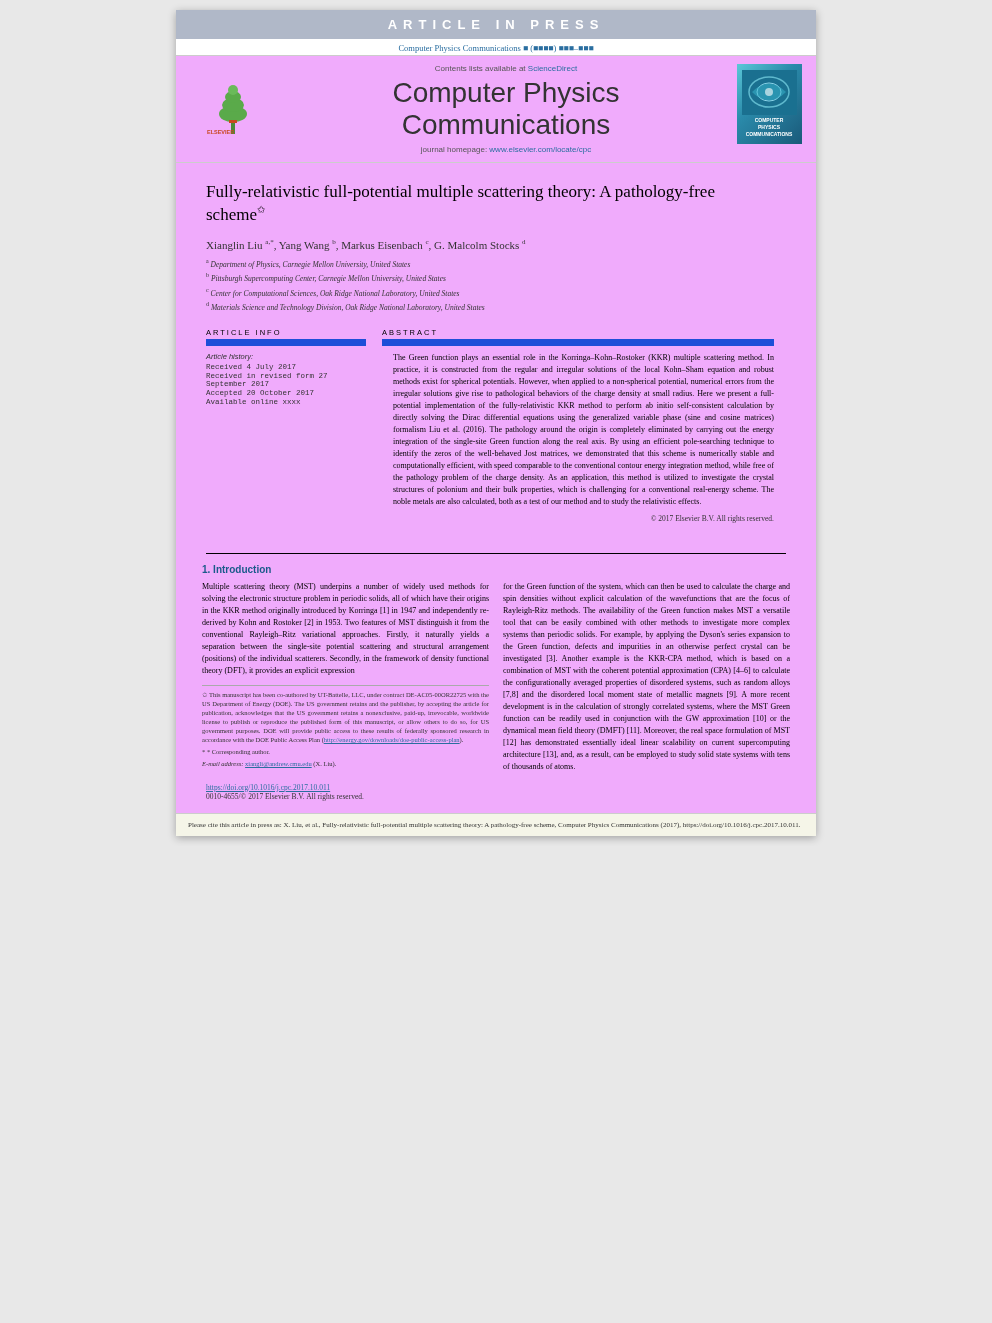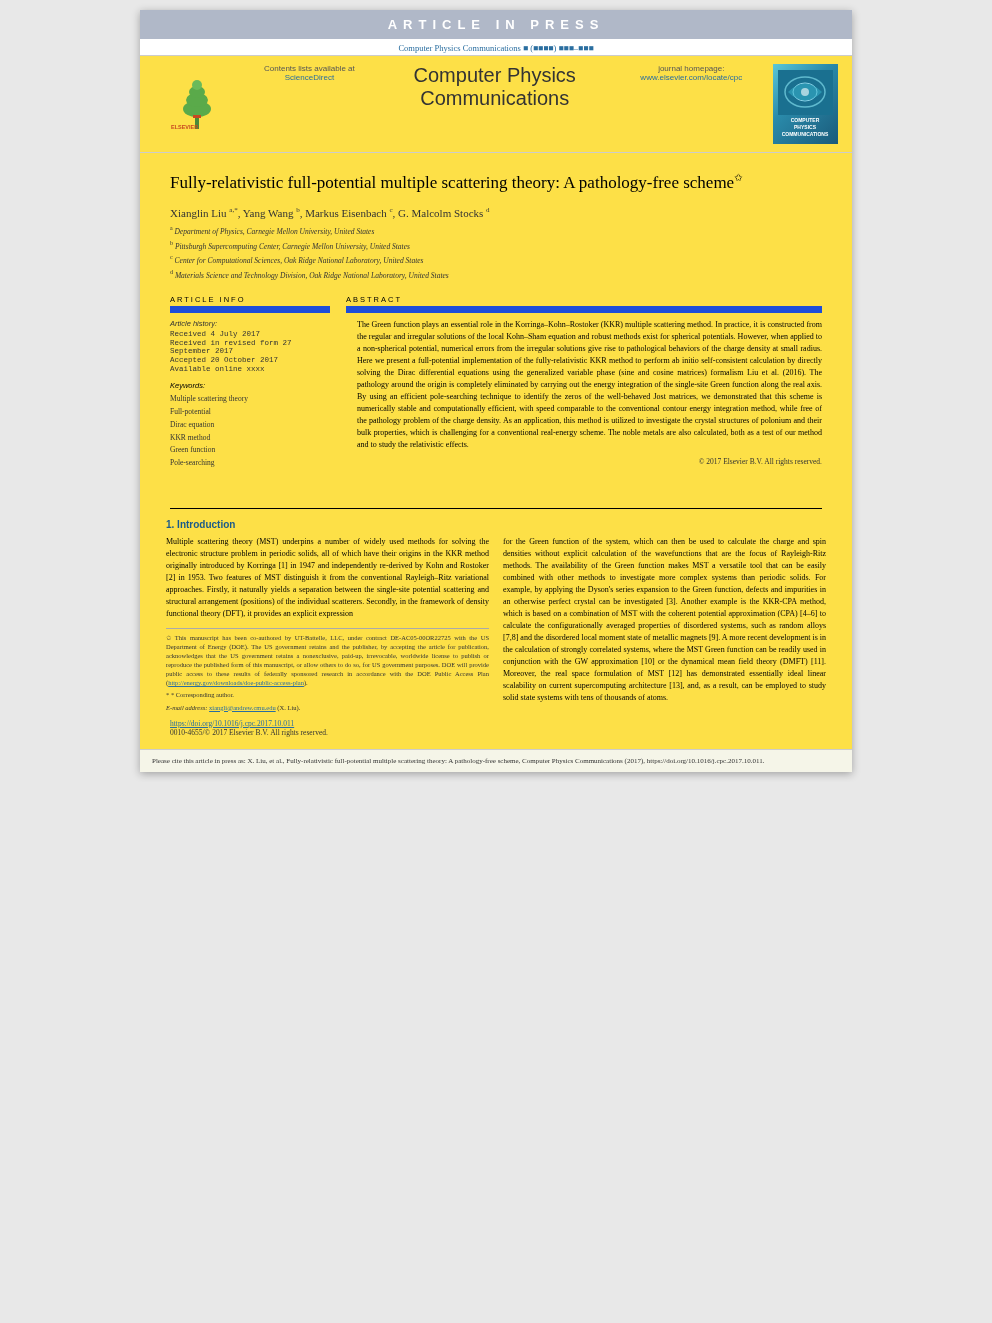--- a/index.html
+++ b/index.html
@@ -6,22 +6,22 @@
     body {
       background: #e8e8e8;
       font-family: 'Times New Roman', Times, serif;
       font-size: 10px;
       color: #000;
       display: flex;
       justify-content: center;
       padding: 10px 0;
     }
     .page {
-      width: 712px;
-      background: #fde047;
+      width: 640px;
+      background: #f0abfc;
       box-shadow: 0 2px 8px rgba(0,0,0,0.3);
       padding: 0;
       position: relative;
     }
     
     .aip-banner {
       background: #b0b8c8;
       text-align: center;
       padding: 7px 0;
       letter-spacing: 6px;
@@ -60,32 +60,32 @@
       min-width: 90px;
     }
     .elsevier-tree {
       width: 60px;
       height: 55px;
     }
     .journal-title-area {
       flex: 1;
       text-align: center;
       display: flex;
-      flex-direction: row;
+      flex-direction: column;
       justify-content: center;
     }
     .contents-line {
       font-size: 8px;
       color: #555;
       font-family: Arial, sans-serif;
       margin-bottom: 4px;
     }
     .contents-line a { color: #2a6ea0; text-decoration: none; }
     .journal-title-main {
-      font-size: 20px;
+      font-size: 28px;
       font-family: Arial, sans-serif;
       color: #333;
       font-weight: normal;
       margin-bottom: 4px;
     }
     .homepage-line {
       font-size: 8px;
       color: #555;
       font-family: Arial, sans-serif;
     }
@@ -112,21 +112,21 @@
       font-size: 5.5px;
       color: #fff;
       font-family: Arial, sans-serif;
       text-align: center;
       font-weight: bold;
       line-height: 1.3;
       text-transform: uppercase;
     }
     
     .main-content {
-      padding: 18px 30px 10px 30px;
+      padding: 18px 42px 10px 30px;
     }
     
     .article-title {
       font-size: 17px;
       font-weight: normal;
       font-family: 'Times New Roman', serif;
       color: #000;
       margin-bottom: 12px;
       line-height: 1.3;
     }
@@ -362,29 +362,20 @@
         <div class="section-label">ARTICLE INFO</div>
 
         <div class="article-info-group">
           <div class="article-info-label">Article history:</div>
           <div class="article-info-value">Received 4 July 2017</div>
           <div class="article-info-value">Received in revised form 27 September 2017</div>
           <div class="article-info-value">Accepted 20 October 2017</div>
           <div class="article-info-value">Available online xxxx</div>
         </div>
 
-        <div class="article-info-group">
-          <div class="keywords-label">Keywords:</div>
-          <div class="keyword-item">Multiple scattering theory</div>
-          <div class="keyword-item">Full-potential</div>
-          <div class="keyword-item">Dirac equation</div>
-          <div class="keyword-item">KKR method</div>
-          <div class="keyword-item">Green function</div>
-          <div class="keyword-item">Pole-searching</div>
-        </div>
       </div>
 
       <div class="right-col">
         <div class="section-label">ABSTRACT</div>
         <div class="abstract-text">The Green function plays an essential role in the Korringa–Kohn–Rostoker (KKR) multiple scattering method. In practice, it is constructed from the regular and irregular solutions of the local Kohn–Sham equation and robust methods exist for spherical potentials. However, when applied to a non-spherical potential, numerical errors from the irregular solutions give rise to pathological behaviors of the charge density at small radius. Here we present a full-potential implementation of the fully-relativistic KKR method to perform ab initio self-consistent calculation by directly solving the Dirac differential equations using the generalized variable phase (sine and cosine matrices) formalism Liu et al. (2016). The pathology around the origin is completely eliminated by carrying out the energy integration of the single-site Green function along the real axis. By using an efficient pole-searching technique to identify the zeros of the well-behaved Jost matrices, we demonstrated that this scheme is numerically stable and computationally efficient, with speed comparable to the conventional contour energy integration method, while free of the pathology problem of the charge density. As an application, this method is utilized to investigate the crystal structures of polonium and their bulk properties, which is challenging for a conventional real-energy scheme. The noble metals are also calculated, both as a test of our method and to study the relativistic effects.</div>
         <div class="copyright-line">© 2017 Elsevier B.V. All rights reserved.</div>
       </div>
     </div>
 
   </div>

